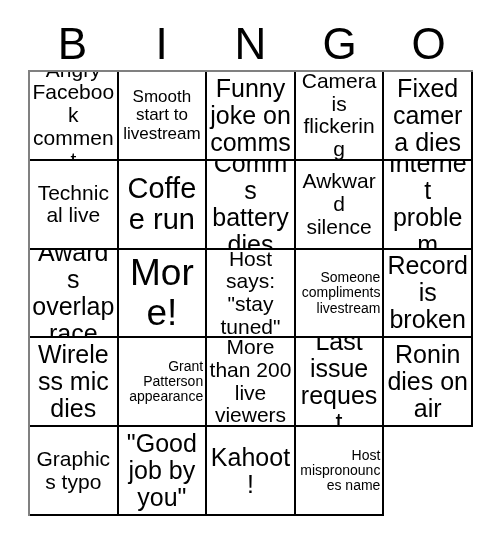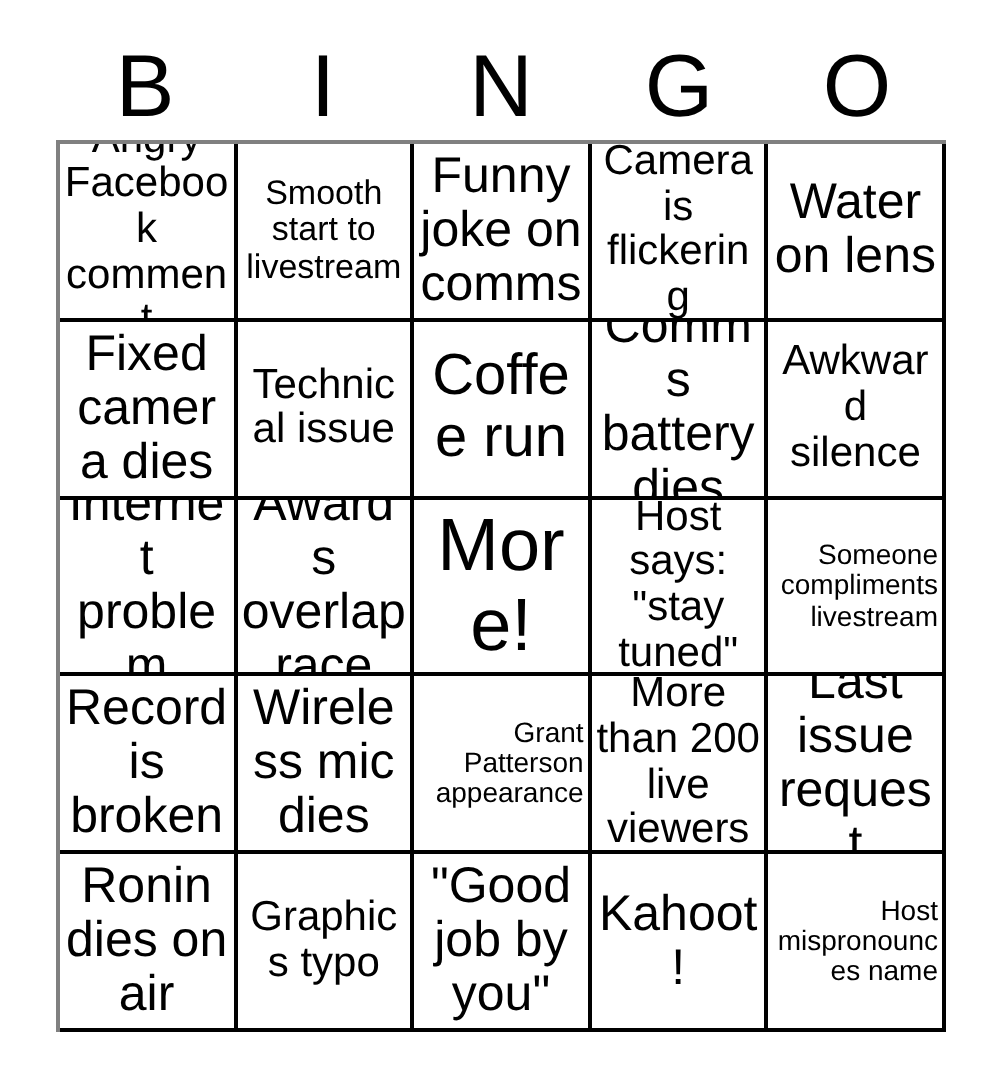--- a/index.html
+++ b/index.html
@@ -98,29 +98,26 @@
     </div>
     <div class="cell">
       <span class="cell-text sz-sm">Smooth start to livestream</span>
     </div>
     <div class="cell">
       <span class="cell-text sz-lg">Funny joke on comms</span>
     </div>
     <div class="cell">
       <span class="cell-text sz-md">Camera is flickering</span>
     </div>
-    <div class="cell">
-      <span class="cell-text sz-lg">Water on lens</span>
-    </div>
 
     <div class="cell">
       <span class="cell-text sz-lg">Fixed camera dies</span>
     </div>
     <div class="cell">
-      <span class="cell-text sz-md">Technical issue</span>
+      <span class="cell-text sz-md">Technical live</span>
     </div>
     <div class="cell">
       <span class="cell-text sz-xl">Coffee run</span>
     </div>
     <div class="cell">
       <span class="cell-text sz-lg">Comms battery dies</span>
     </div>
     <div class="cell">
       <span class="cell-text sz-md">Awkward silence</span>
     </div>

